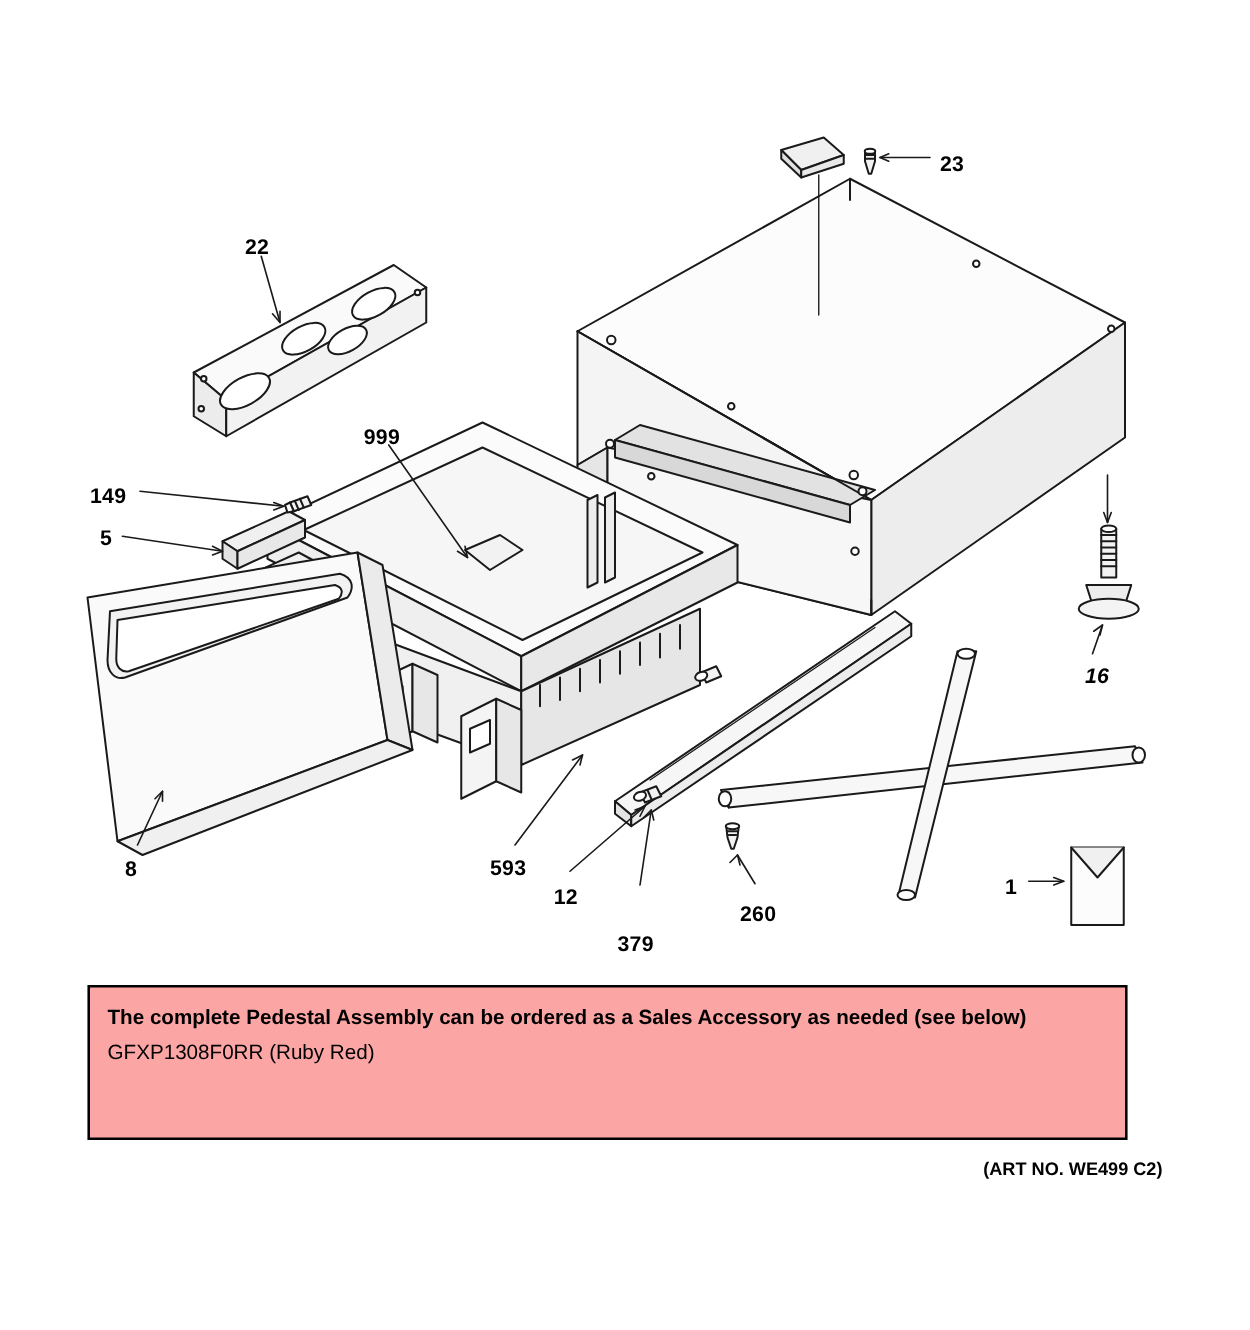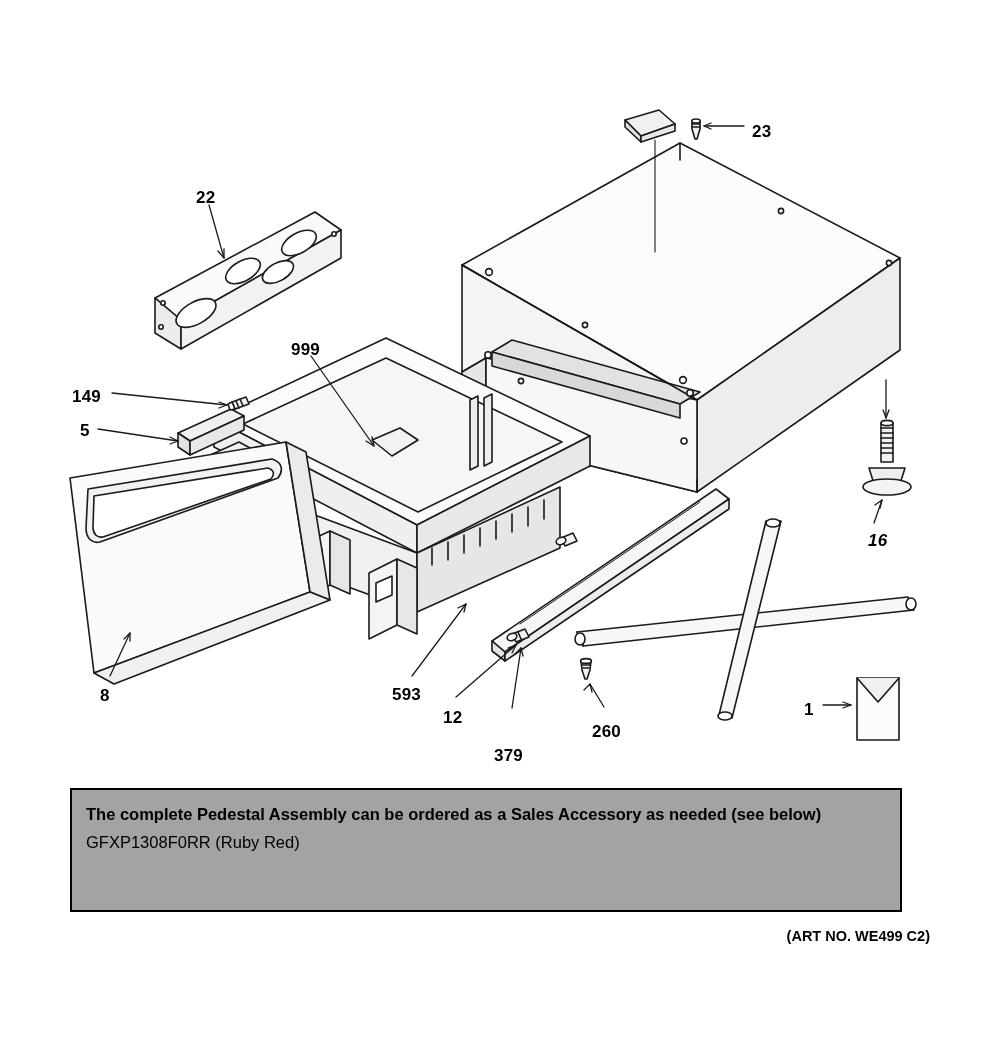--- a/index.html
+++ b/index.html
@@ -37,21 +37,21 @@
     white-space: nowrap;
     letter-spacing: 0.2px;
   }
   .note-box {
     position: absolute;
     left: 70px;
     top: 788px;
     width: 832px;
     height: 124px;
     border: 2.5px solid #000;
-    background: #a3a3a3;
+    background: #fca5a5;
     box-sizing: border-box;
     padding: 10px 14px 0 14px;
   }
   .note-line {
     font-size: 16.5px;
     line-height: 28px;
     color: #000;
     white-space: nowrap;
   }
   .note-line.bold {

